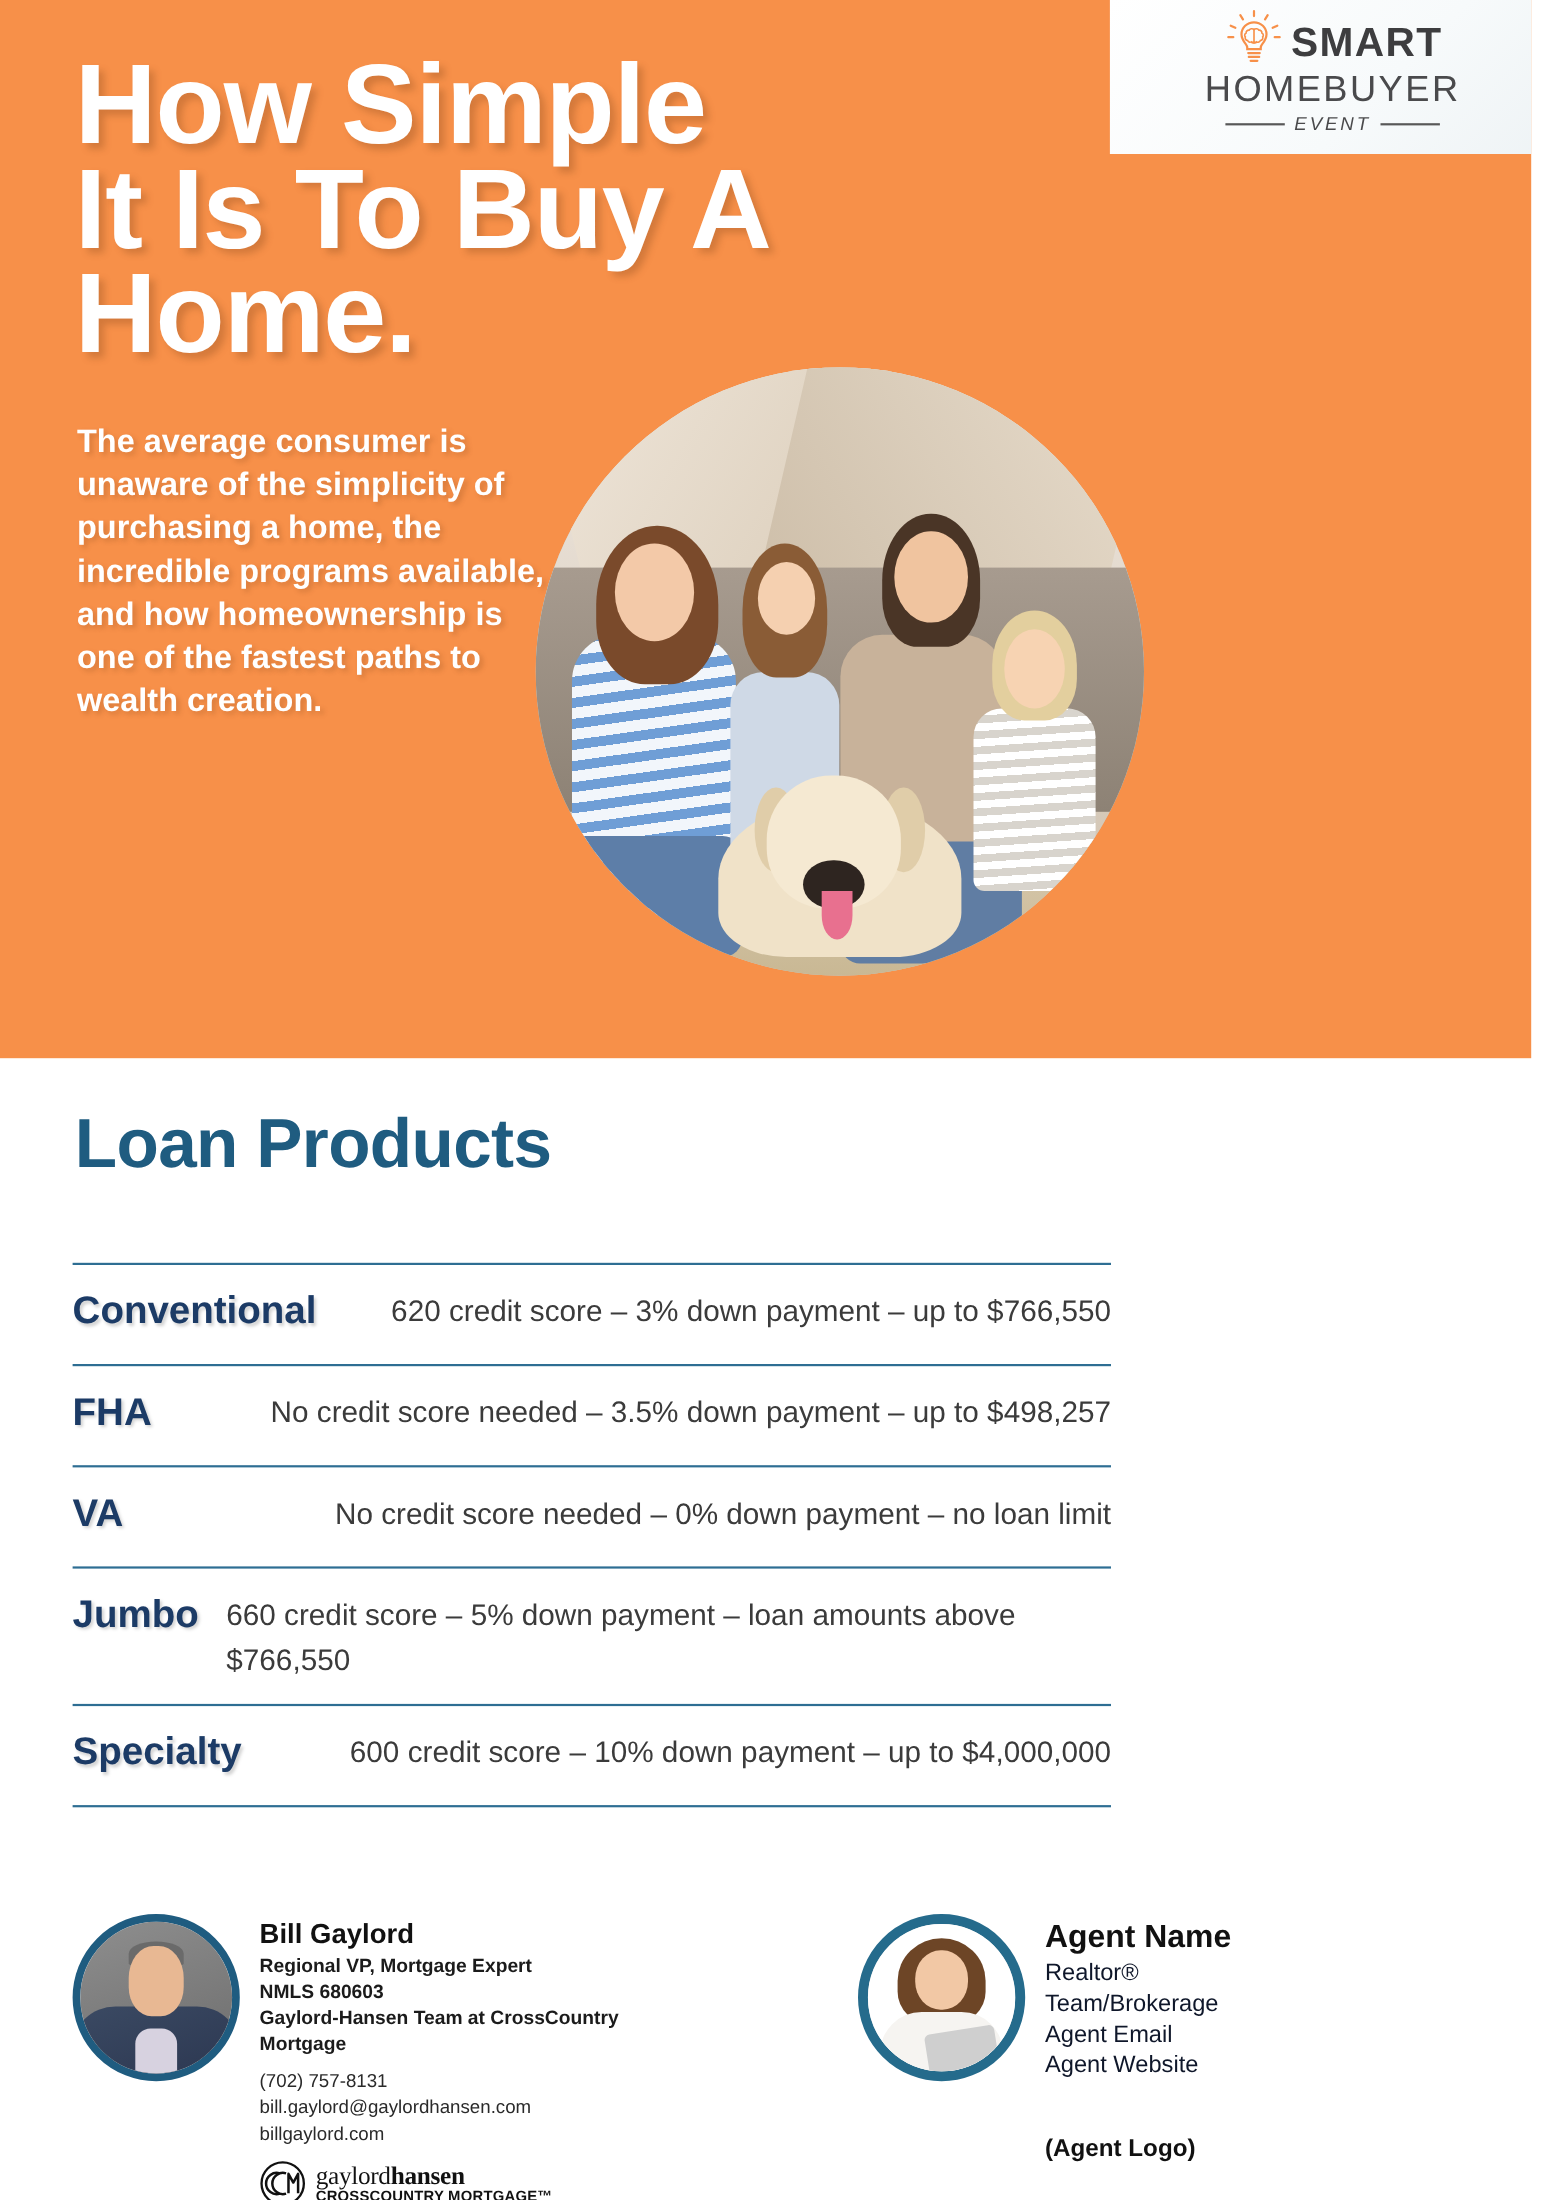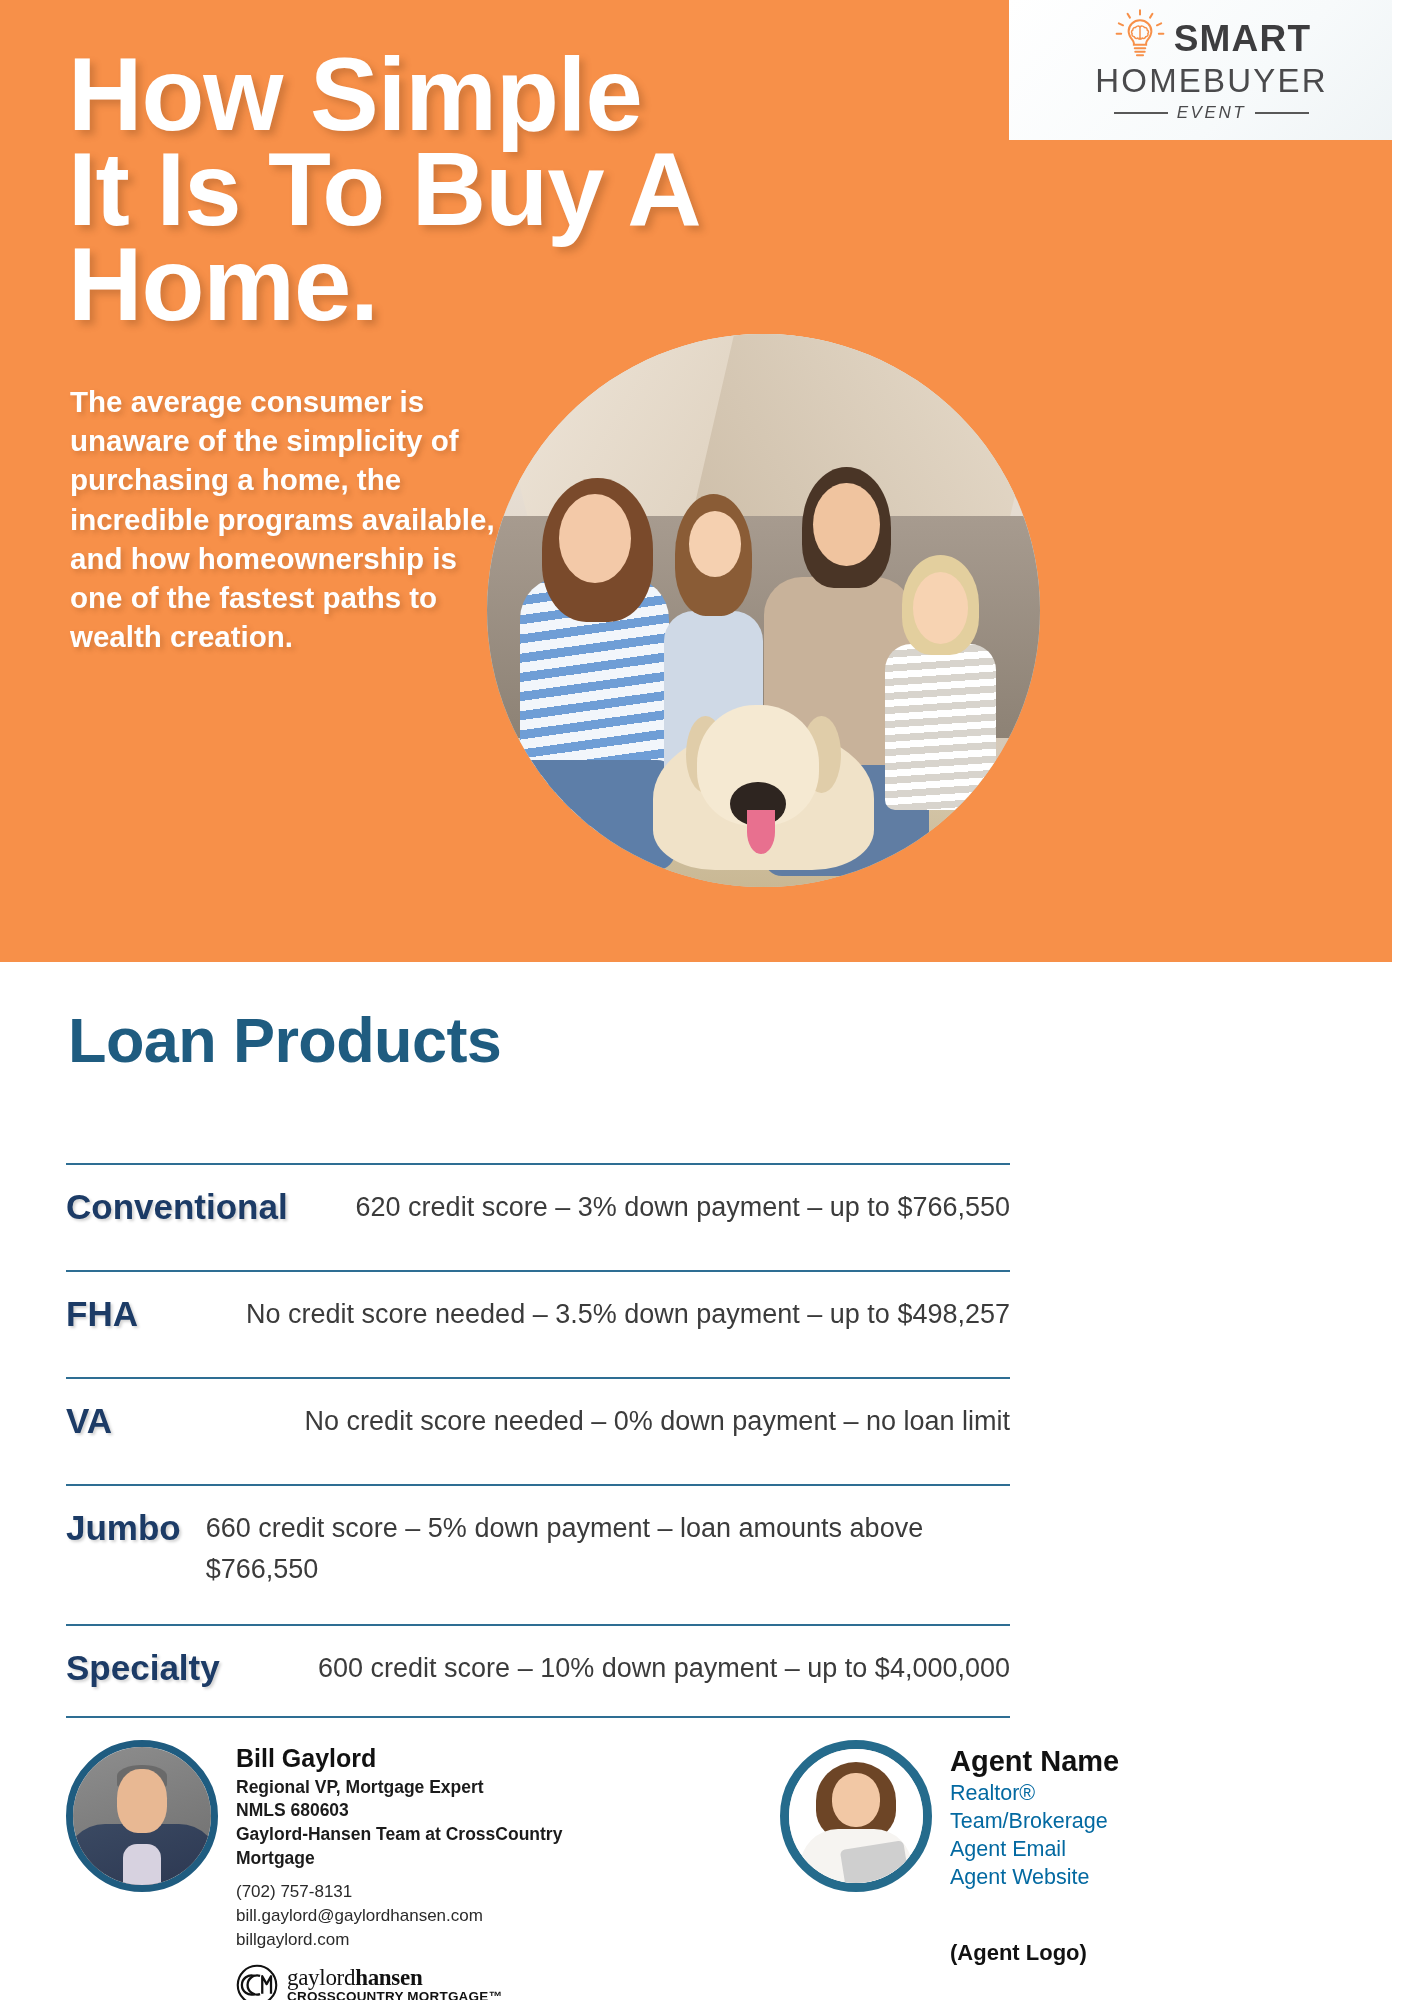--- a/index.html
+++ b/index.html
@@ -277,21 +277,20 @@
     left: 66px;
     top: 1148px;
     width: 944px;
   }
   .loan-row {
     display: flex;
     align-items: flex-start;
     border-top: 2px solid #2E6E93;
     padding: 22px 0 20px 0;
     min-height: 48px;
-    margin-top: 15px;
   }
   .loan-row.last { border-bottom: 2px solid #2E6E93; }
   .loan-label {
     color: #1C3B66;
     font-size: 35px;
     font-weight: bold;
     flex: 0 0 auto;
     text-shadow: 2px 2px 3px rgba(0,0,0,0.18);
     line-height: 1.16;
   }
@@ -420,21 +419,21 @@
 
   .name-agent {
     font-size: 29px;
     font-weight: bold;
     color: #111111;
     line-height: 1.2;
     margin-bottom: 1px;
   }
   .agent-line {
     font-size: 21.5px;
-    color: #0369a1;
+    color: #0f172a;
     line-height: 1.3;
   }
   .agent-logo-label {
     font-size: 22px;
     font-weight: bold;
     color: #111111;
     margin-top: 48px;
   }
 </style>
 </head>

